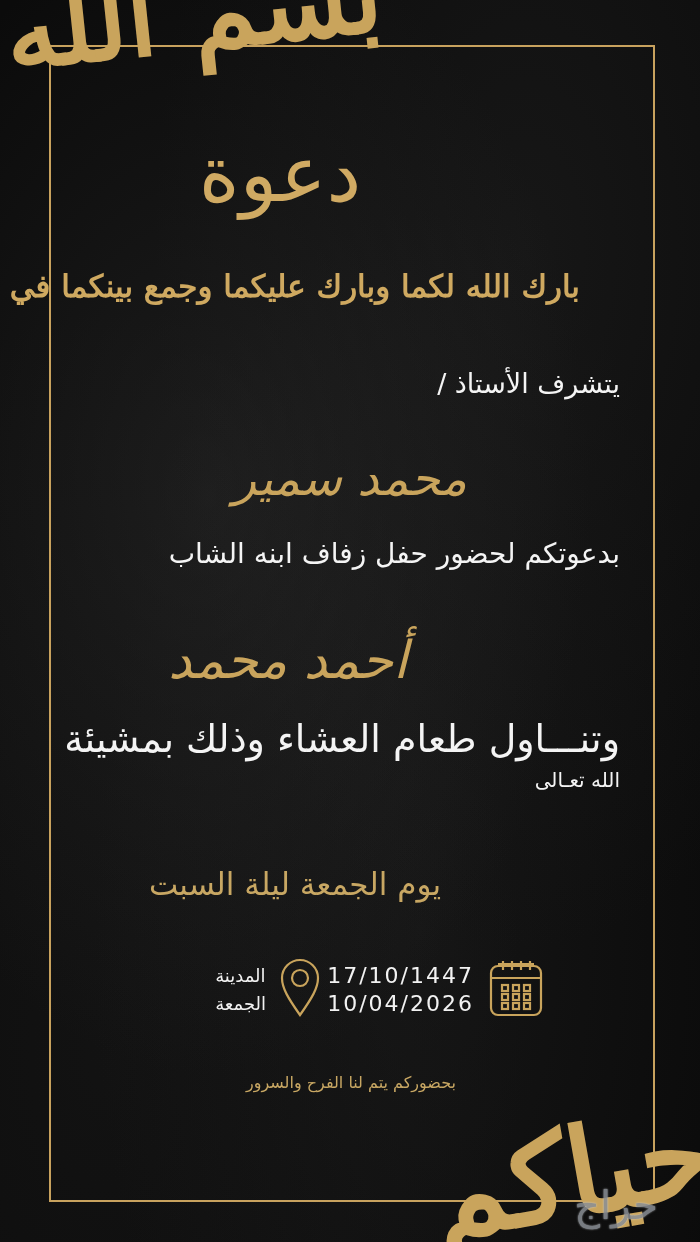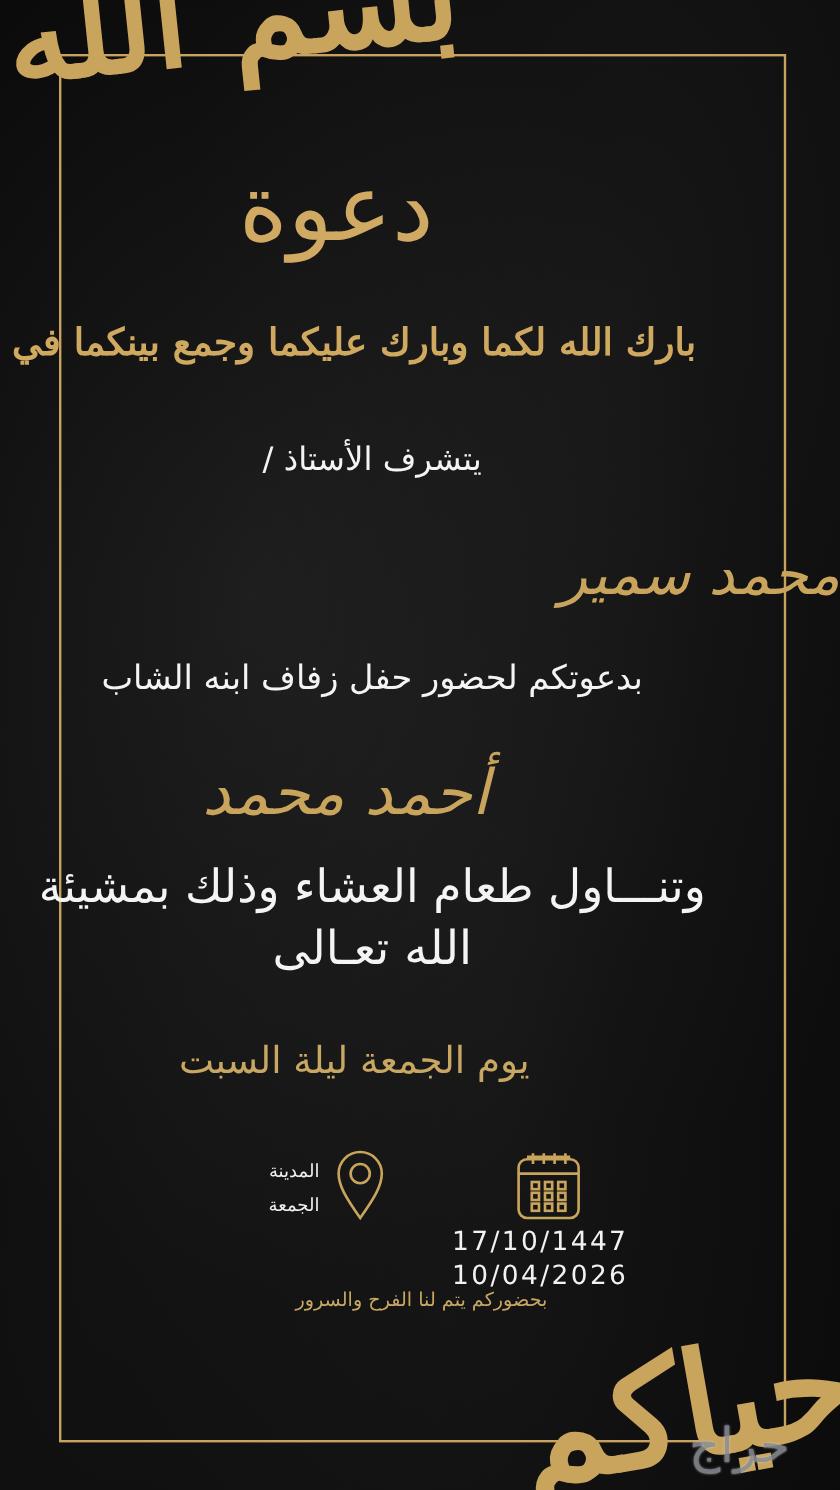--- a/index.html
+++ b/index.html
@@ -29,43 +29,43 @@
   }
   .title {
     position:absolute; left:0; width:560px; top:132px; text-align:center;
     font-family:"DejaVu Serif", serif; font-size:78px; color:#d0aa63; line-height:1.1;
   }
   .verse {
     position:absolute; left:120px; width:460px; top:266px; text-align:center;
     font-family:"DejaVu Serif", serif; font-size:31px; font-weight:bold;
     color:#cfa960; letter-spacing:-1px; white-space:nowrap; line-height:1.3;
   }
-  .txt-white { position:absolute; left:0; width:620px; text-align:center; color:#f4f4f4; }
+  .txt-white { position:absolute; left:0; width:620px; color:#f4f4f4; }
   .line1 { top:368px; font-size:27px; }
   .name1 {
-    position:absolute; left:0; width:700px; top:450px; 
+    position:absolute; left:0; width:700px; top:450px; text-align:center;
     font-family:"DejaVu Serif", serif; font-size:48px; color:#c9a45c; font-style:italic;
   }
-  .line2 { top:548px; font-size:28px; }
+  .line2 { top:537px; font-size:28px; }
   .name2 {
     position:absolute; left:0; width:576px; top:630px; text-align:center;
     font-family:"DejaVu Serif", serif; font-size:52px; color:#c9a45c; font-style:italic;
   }
   .line3 { top:717px; font-size:38px; }
-  .line4 { top:768px; font-size:39px; }
+  .line4 { top:768px; font-size:20px; }
   .day {
     position:absolute; left:0; width:590px; top:866px; text-align:center;
     color:#c8a763; font-size:31px;
   }
   .info {
     position:absolute; top:958px; height:64px; display:flex; align-items:center;
   }
-  .date-block { left:340px; width:220px; flex-direction:column; }
+  .date-block { left:324px; width:220px; flex-direction:row; }
   .loc-block { left:160px; width:160px; }
-  .info-text { color:#f2f2f2; font-size:15px; line-height:28px; letter-spacing:2px; text-align:right; }
+  .info-text { color:#f2f2f2; font-size:18px; line-height:28px; letter-spacing:2px; text-align:left; }
   .info-text div { white-space:nowrap; }
   .date-text { direction:ltr; text-align:left; font-size:22px; }
   .icon { flex:none; }
   .footer {
     position:absolute; left:0; width:702px; top:1073px; text-align:center;
     color:#c8a763; font-size:16px;
   }
   .watermark {
     position:absolute; right:42px; bottom:14px; font-size:40px; font-weight:normal;
     color:#8a8f96; opacity:0.85; font-family:"DejaVu Sans", sans-serif;

